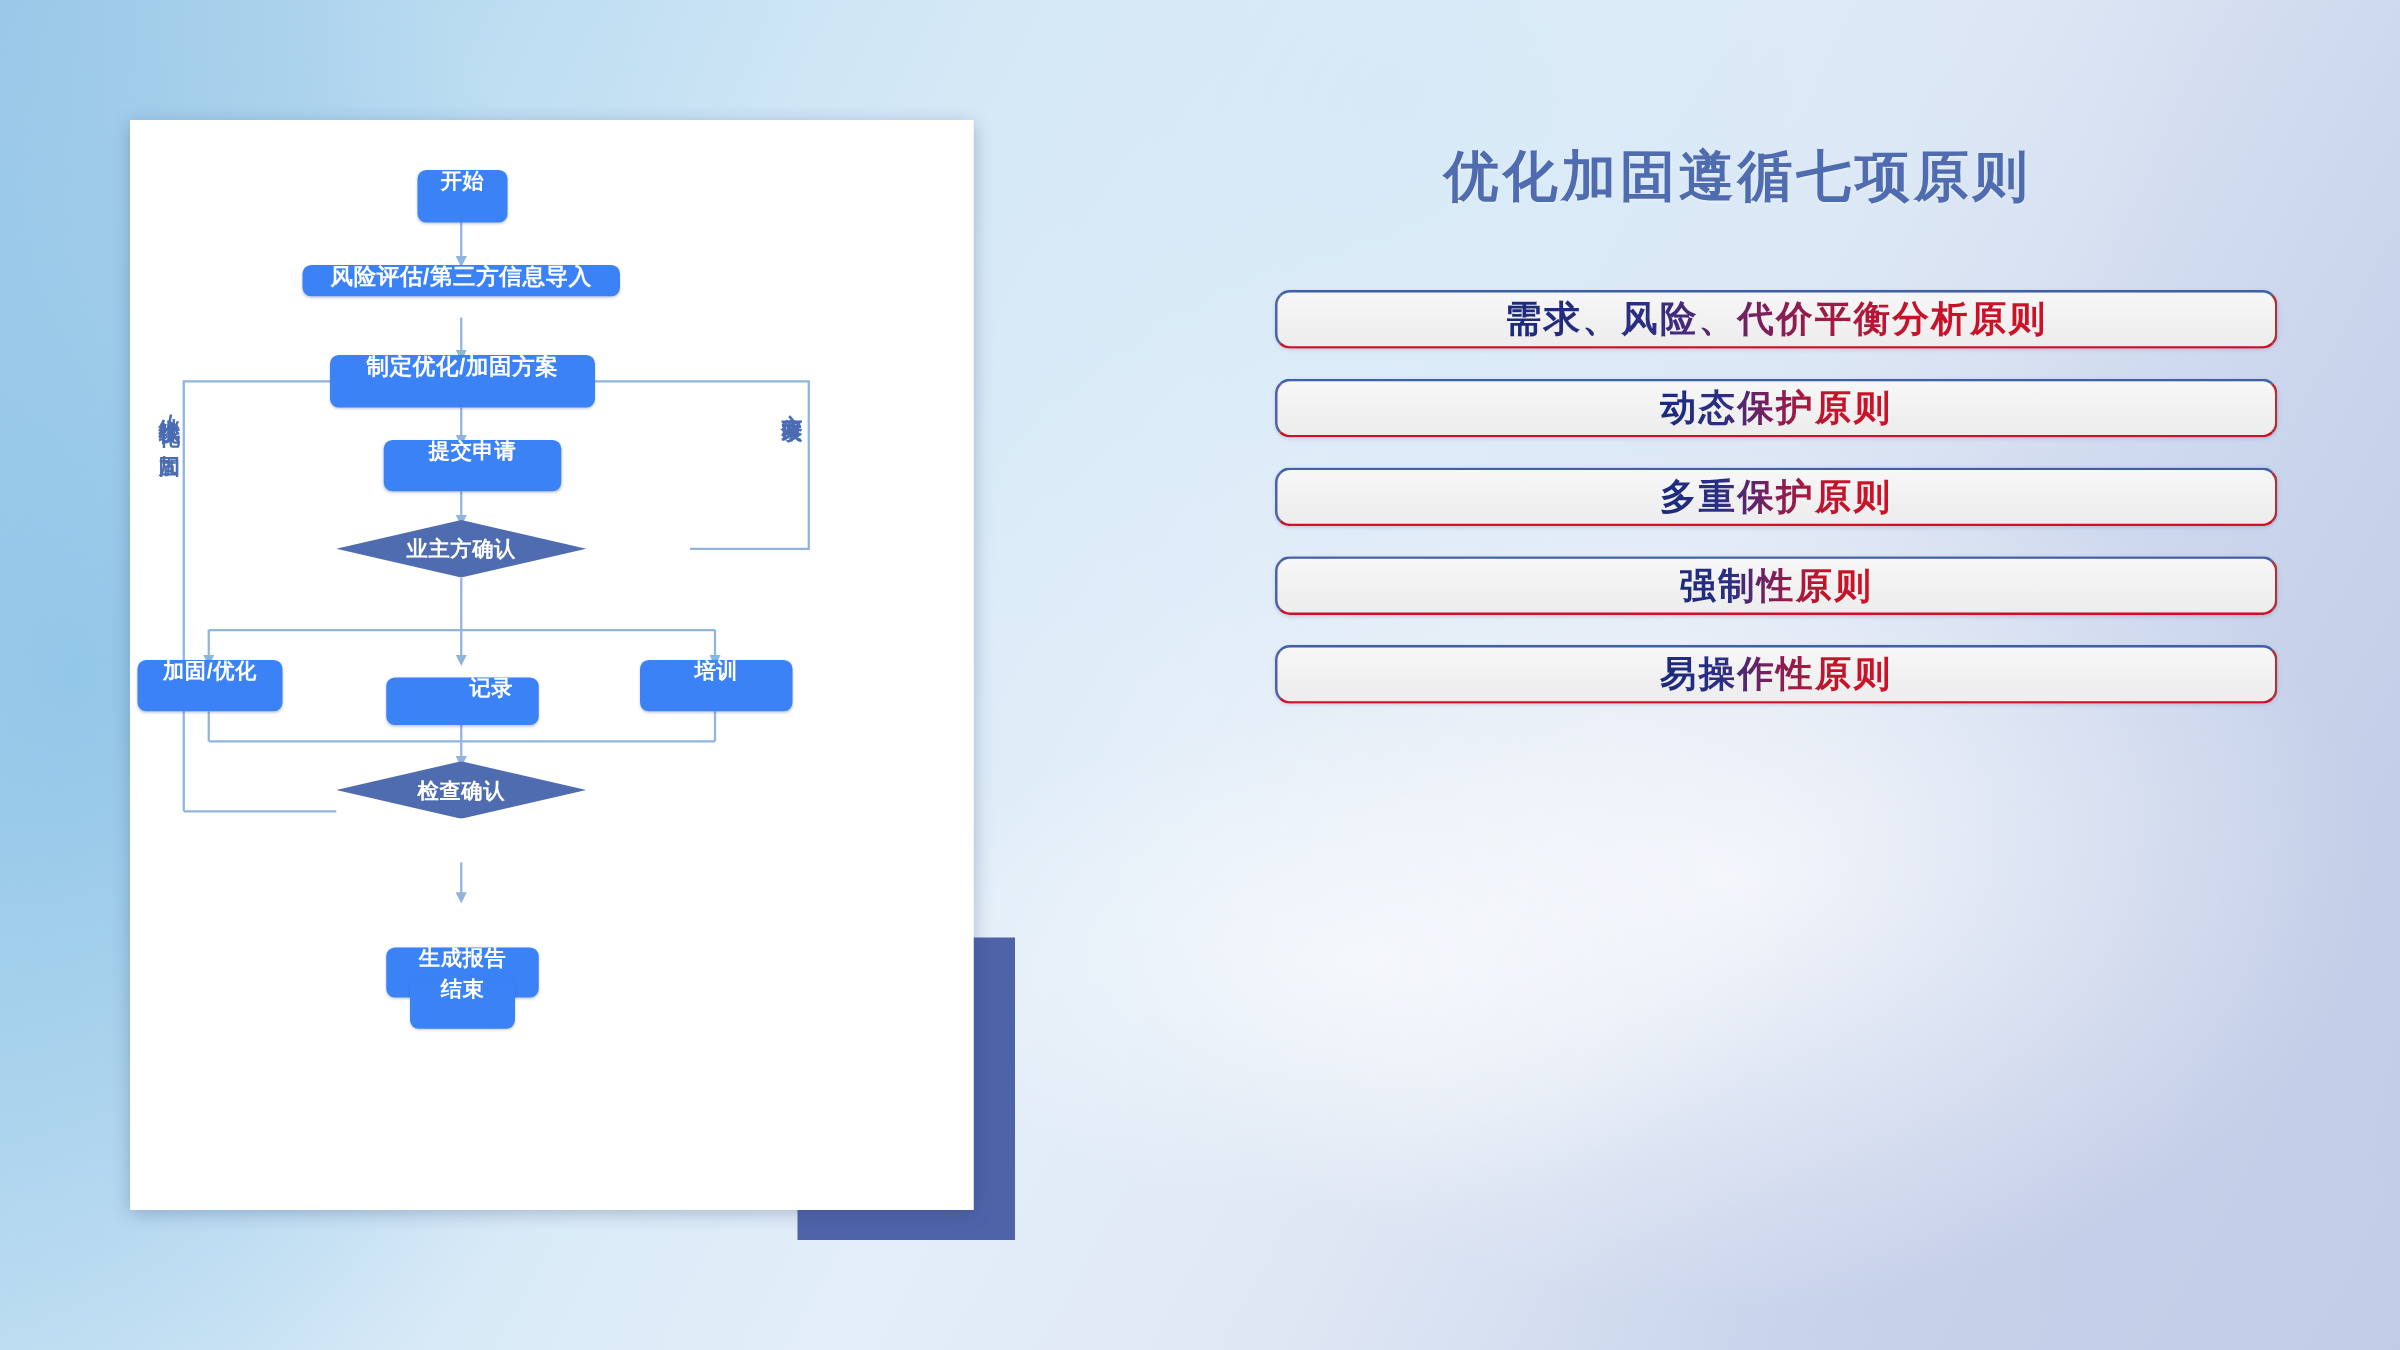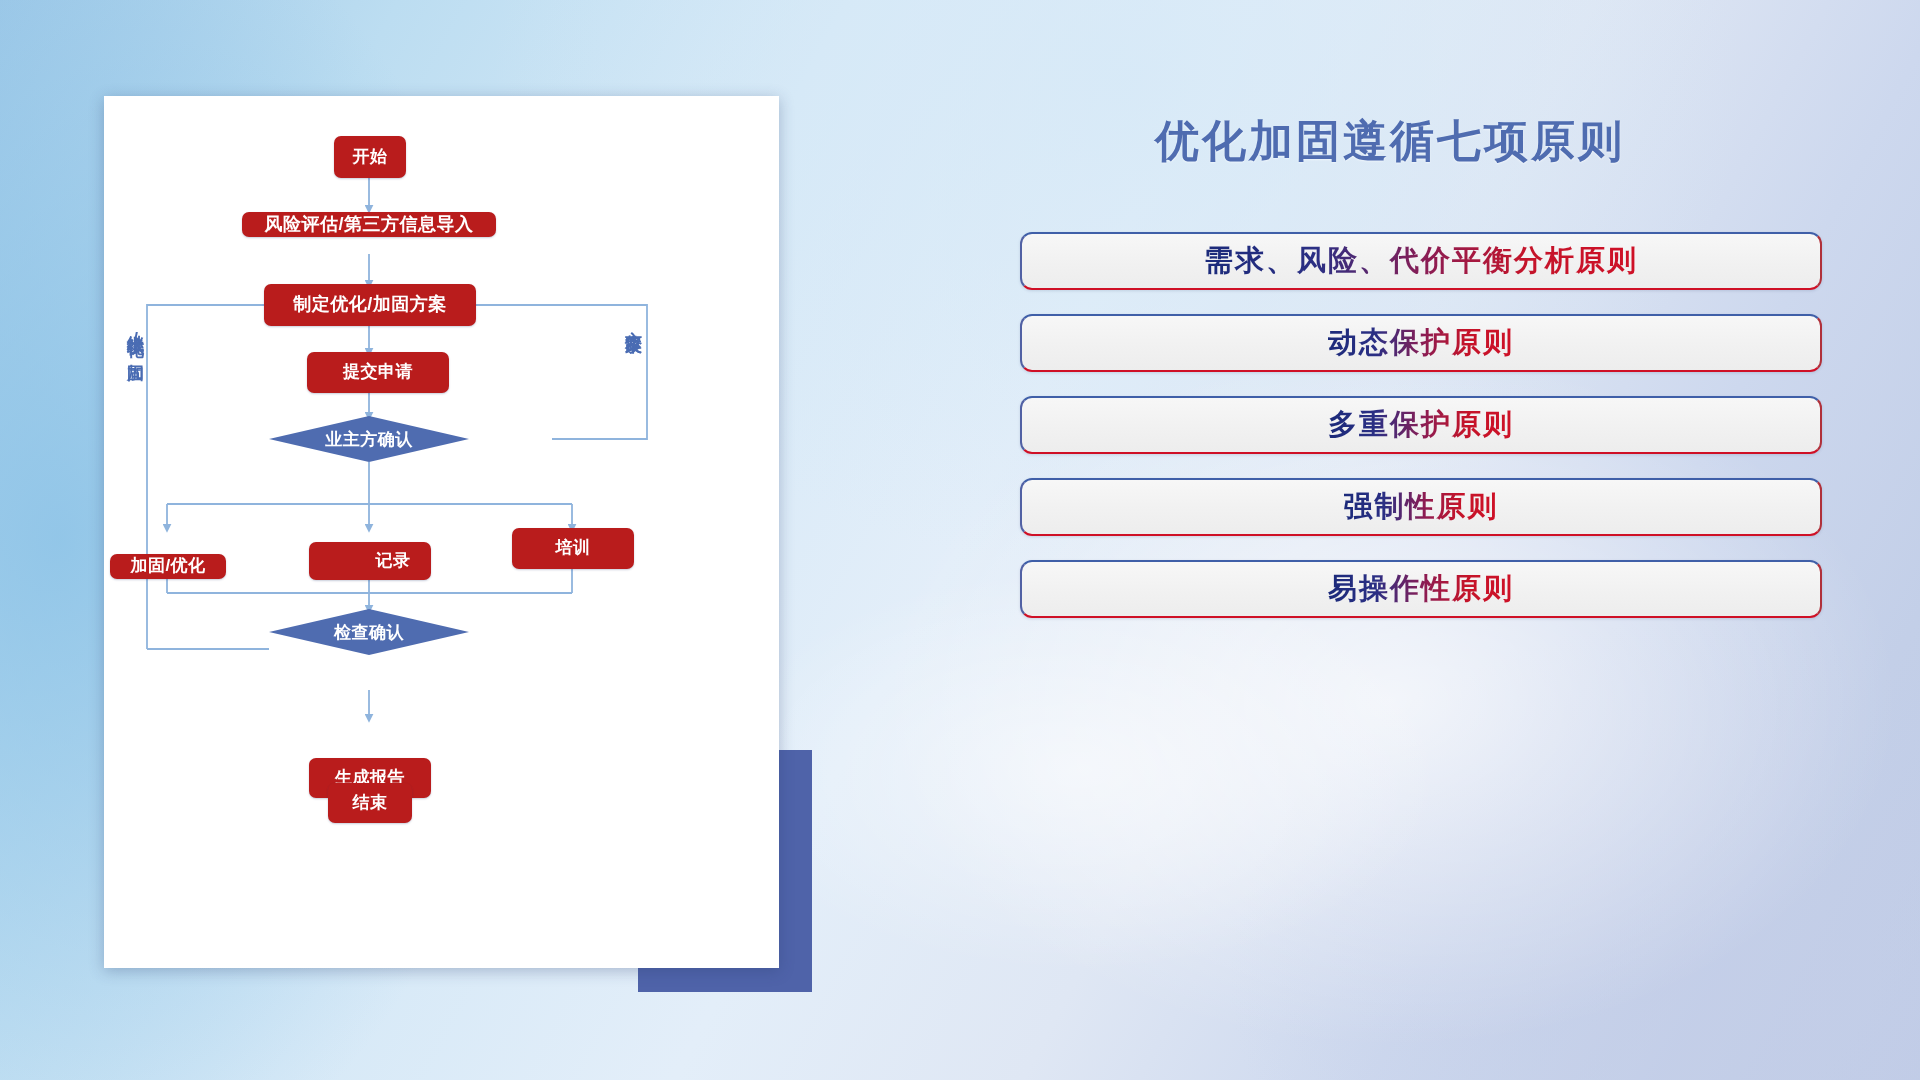--- a/index.html
+++ b/index.html
@@ -66,23 +66,23 @@
   #flow-svg {
     position: absolute;
     left: 0; top: 0;
     width: 675px; height: 872px;
     overflow: visible;
   }
 
   .node {
     position: absolute;
     display: flex;
-    align-items: center;
+    align-items: flex-start;
     justify-content: center;
-    background: #b91c1c;
+    background: #3b82f6;
     color: #ffffff;
     border-radius: 7px;
     font-weight: bold;
     letter-spacing: 0.5px;
     z-index: 3;
     text-align: center;
     line-height: 1.1;
     box-shadow: 0 1px 2px rgba(40,60,110,0.25);
     white-space: nowrap;
   }
@@ -142,21 +142,21 @@
     white-space: nowrap;
   }
 
   #cards {
     position: absolute;
     left: 0px; top: 232px;
     width: 802px;
   }
   .p-card {
     position: relative;
-    height: 58px;
+    height: 47px;
     margin-bottom: 24px;
     background: linear-gradient(180deg, #f7f7f7 0%, #f1f1f1 55%, #ededed 100%);
     border-radius: 12px;
     border-top: 2px solid #3f5fa8;
     border-left: 2px solid #5161a4;
     border-right: 2px solid #b0303a;
     border-bottom: 2px solid #cf1026;
     display: flex;
     align-items: center;
     justify-content: center;
@@ -240,21 +240,21 @@
 
       <div class="node small" style="left:203px; top:256px; width:142px; height:41px;">
         <span>提交申请</span>
       </div>
 
       <div class="diamond" style="left:165px; top:320px; width:200px; height:46px;">
         <div class="dia-shape"></div>
         <div class="dia-label">业主方确认</div>
       </div>
 
-      <div class="node small" style="left:6px; top:432px; width:116px; height:25px;margin-top:26px;">
+      <div class="node small" style="left:6px; top:432px; width:116px; height:41px;">
         <span>加固/优化</span>
       </div>
 
       <div class="node small" style="left:205px; top:446px; width:122px; height:38px;padding-left:46px;">
         <span>记录</span>
       </div>
 
       <div class="node small" style="left:408px; top:432px; width:122px; height:41px;">
         <span>培训</span>
       </div>

